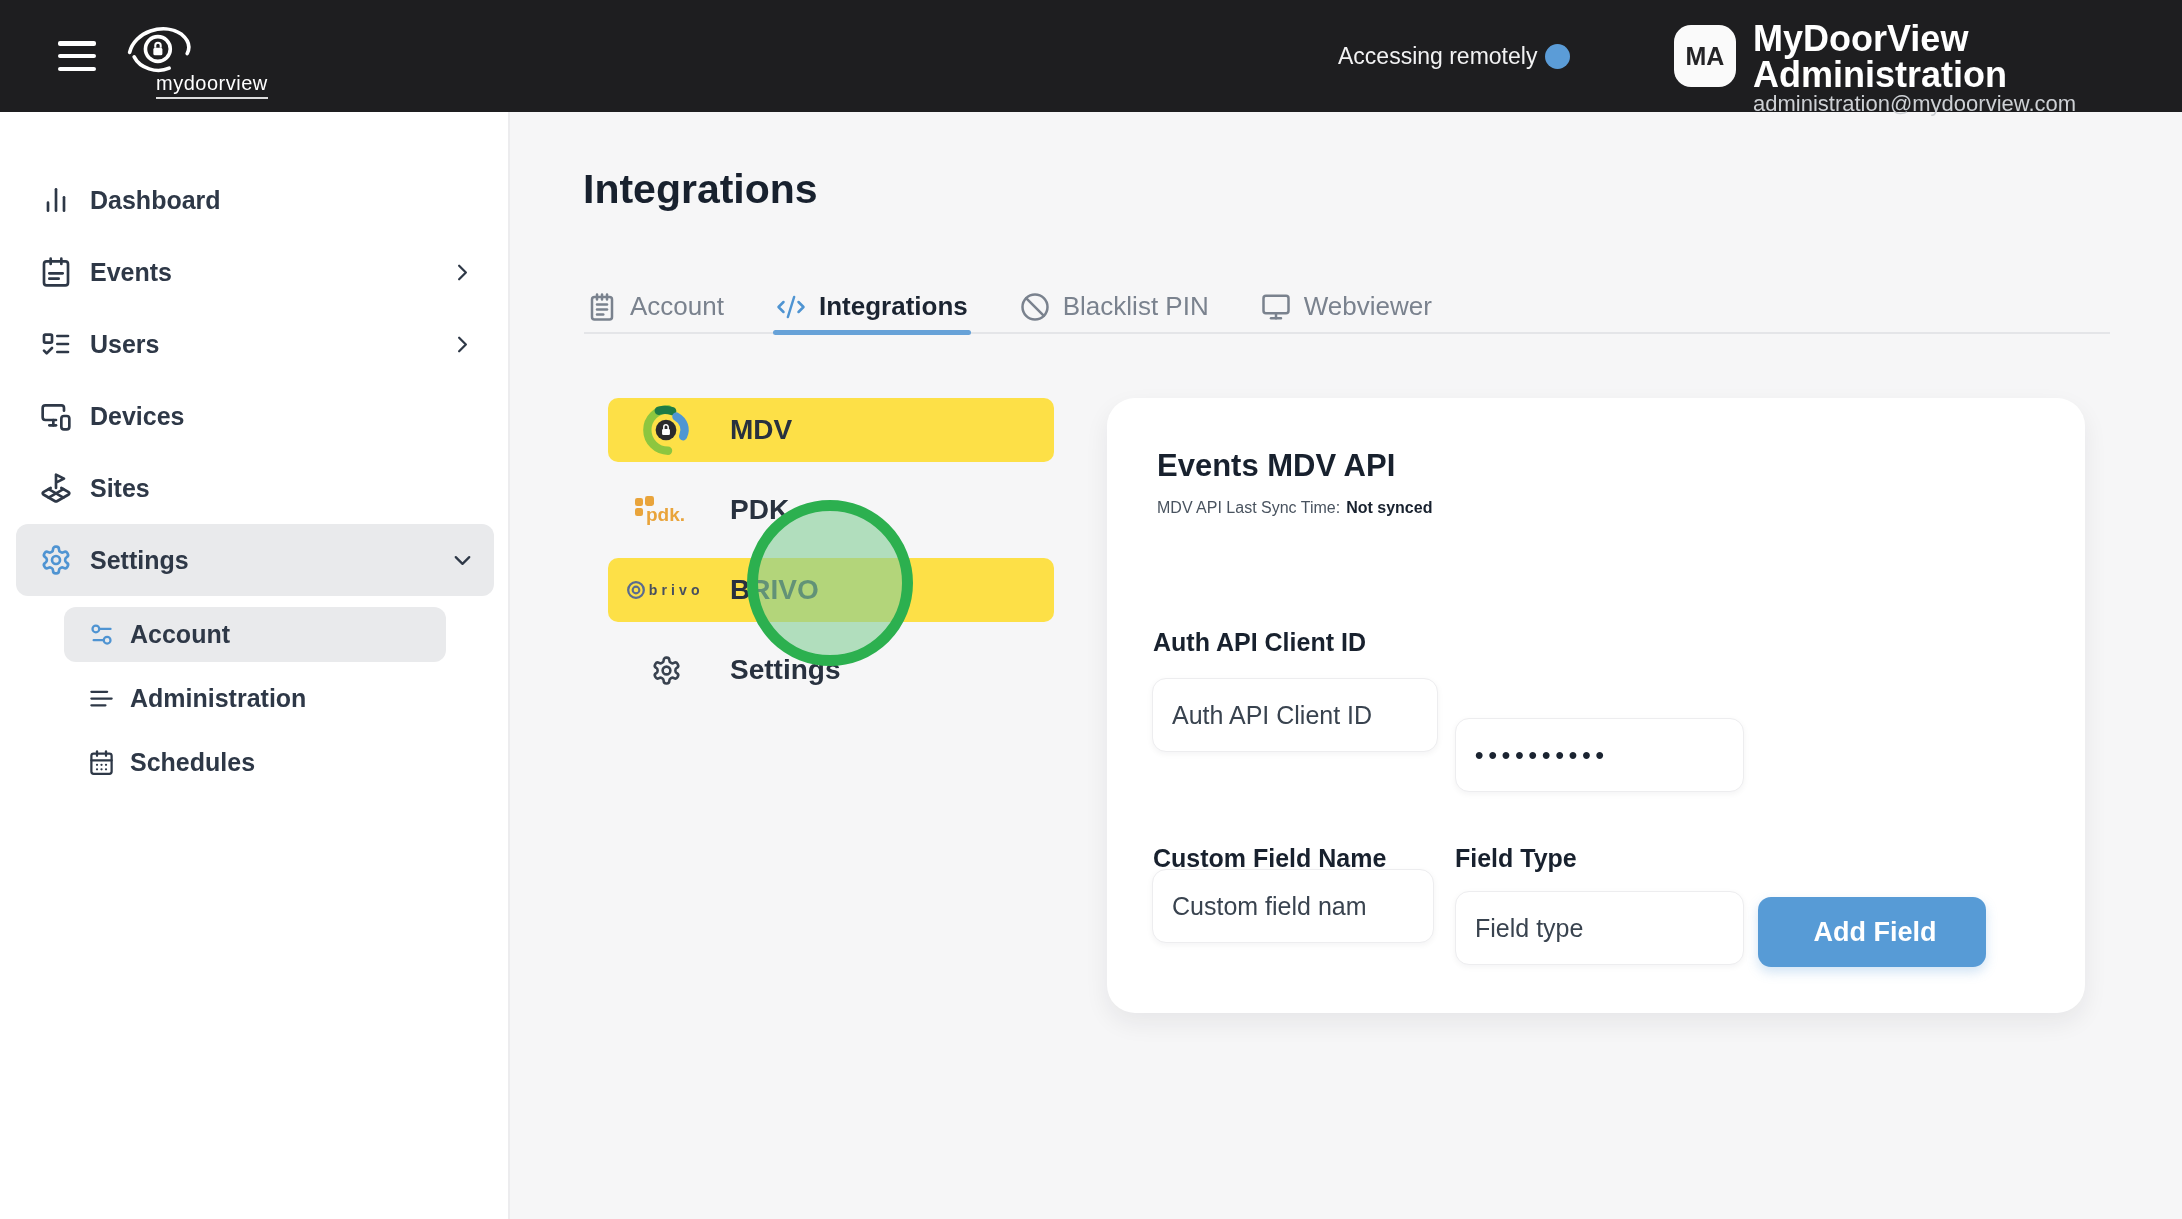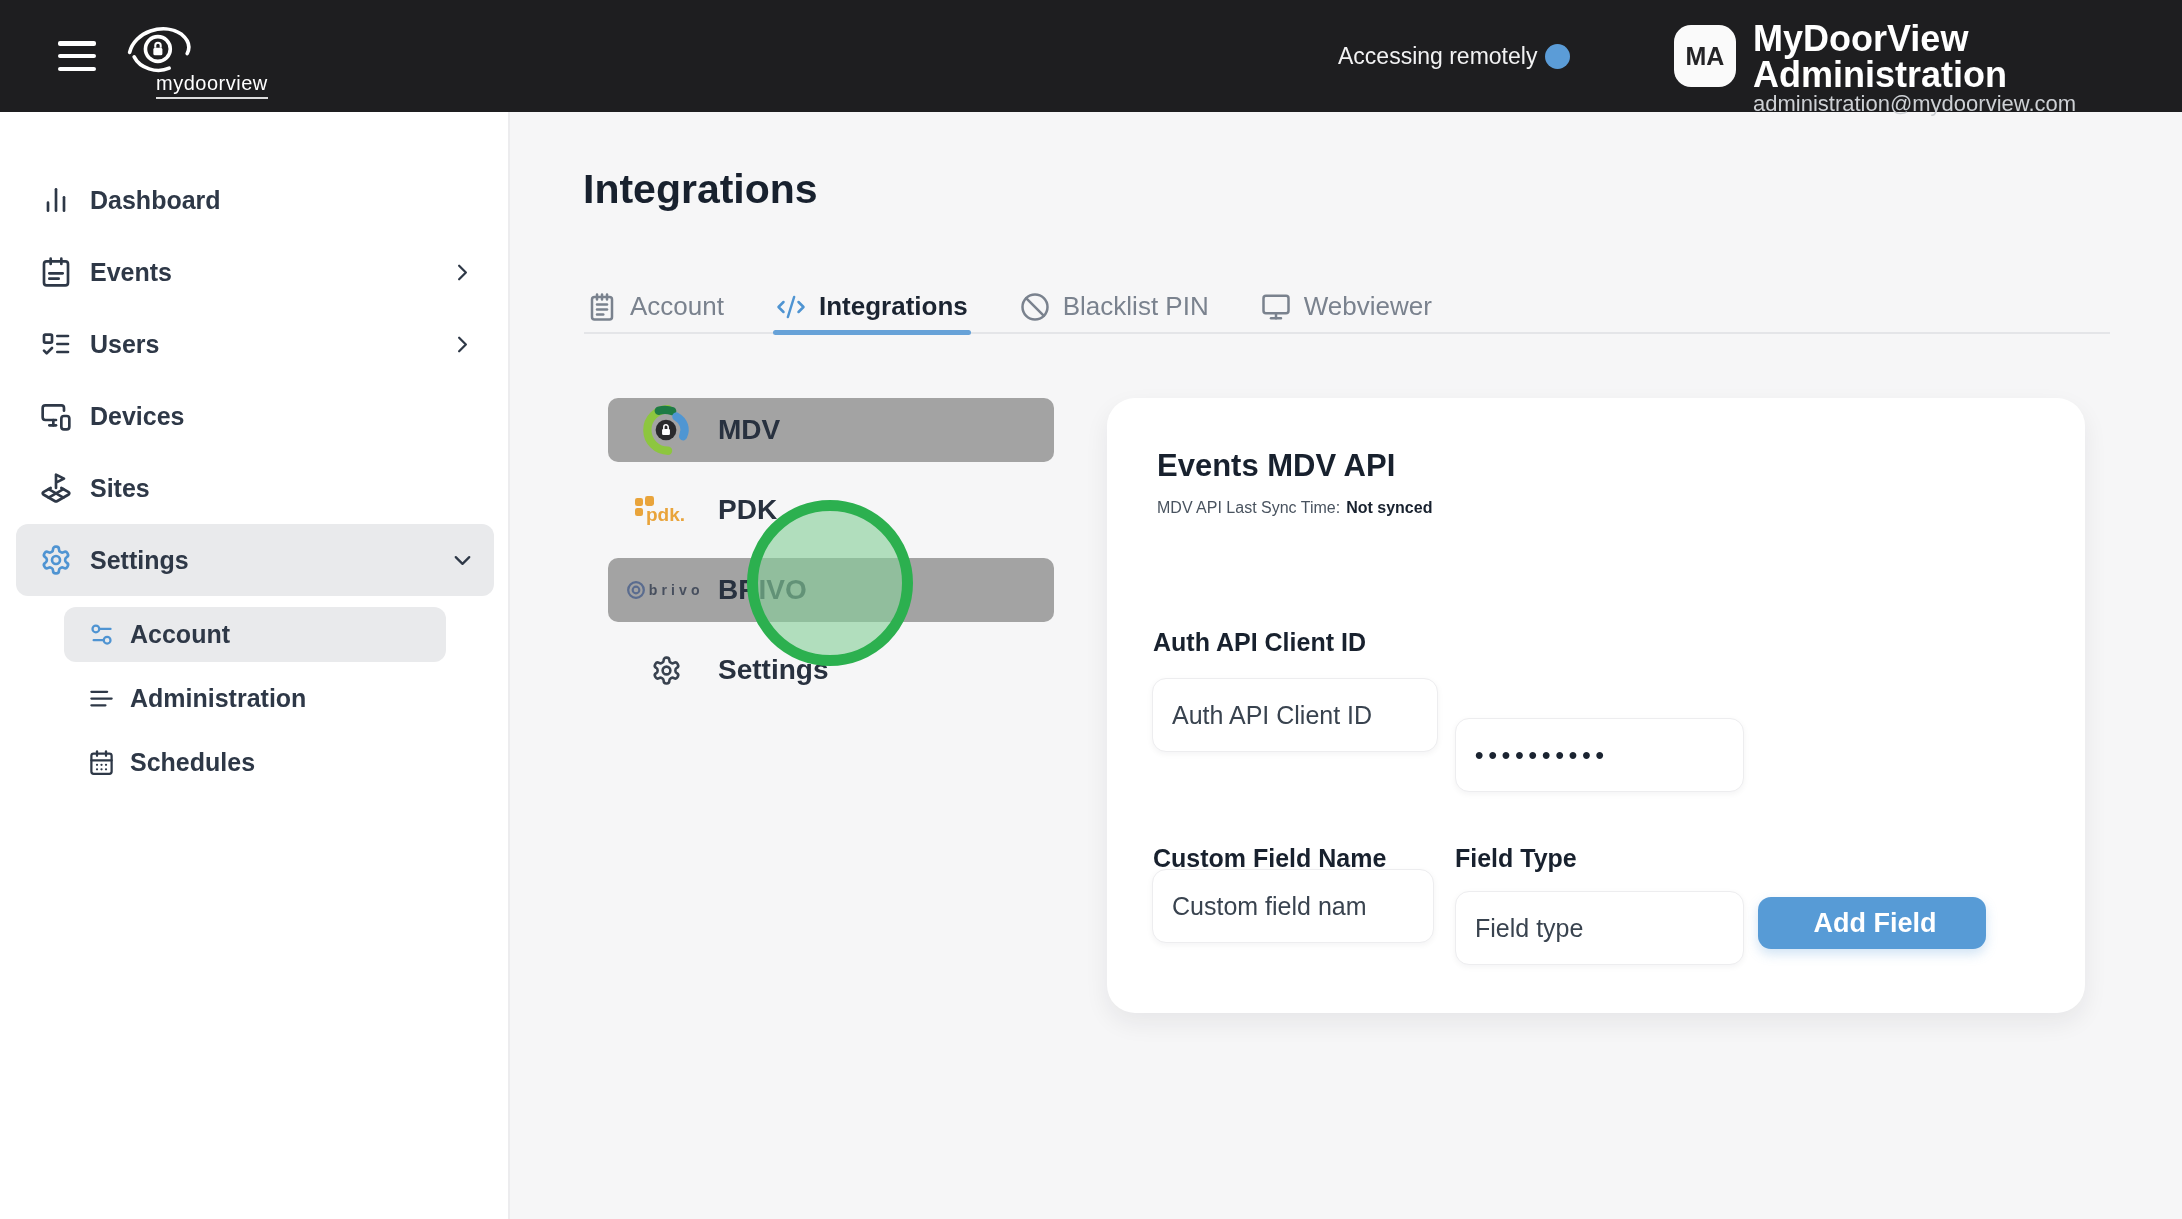--- a/index.html
+++ b/index.html
@@ -40,22 +40,22 @@
   .page-title{position:absolute;left:583px;top:166px;font-size:41px;font-weight:800;color:#18212e;}
   .tabs{position:absolute;left:584px;top:281px;width:1526px;height:51px;display:flex;gap:46px;border-bottom:2px solid #e4e5e8;}
   .tab{display:flex;align-items:center;gap:13px;font-size:26px;color:#7a828e;position:relative;padding:0 3px;cursor:pointer;}
   .ticon{width:30px;height:30px;color:#7a828e;flex:none;}
   .tab.active{color:#1b2431;font-weight:700;}
   .tab.active .ticon{color:#4f94d2;}
   .tab.active::after{content:"";position:absolute;left:0;right:0;bottom:-3px;height:5px;border-radius:3px;background:#67a2d8;}
 
   .int-list{position:absolute;left:608px;top:398px;width:446px;}
   .int-row{height:64px;margin-bottom:16px;border-radius:10px;display:flex;align-items:center;padding-left:14px;font-size:28px;font-weight:600;color:#28313f;cursor:pointer;box-sizing:border-box;}
-  .int-row.hl{background:#a3a3a3;}
-  .int-logo{width:88px;height:56px;display:flex;align-items:center;justify-content:center;margin-right:8px;color:#39424f;flex:none;}
+  .int-row.hl{background:#fde047;}
+  .int-logo{width:88px;height:56px;display:flex;align-items:center;justify-content:center;margin-right:20px;color:#39424f;flex:none;}
   .int-logo .gicon{width:31px;height:31px;}
 
   .click-circle{position:absolute;left:747px;top:500px;width:166px;height:166px;border-radius:50%;
     background:rgba(134,206,154,.62);border:11px solid #2cb04f;box-sizing:border-box;z-index:6;pointer-events:none;}
 
   
   .card{position:absolute;left:1107px;top:398px;width:978px;height:615px;background:#fff;border-radius:28px;
     box-shadow:0 10px 24px rgba(25,30,40,.07);}
   .panel-heading{position:absolute;left:50px;top:50px;font-size:31px;font-weight:800;color:#18212e;}
   .sync{position:absolute;left:50px;top:101px;font-size:16px;color:#49535f;}
@@ -66,21 +66,21 @@
     font-family:inherit;outline:none;}
   .input::placeholder{color:#39434f;opacity:1;}
   #inp-cid{left:45px;top:280px;width:286px;}
   #inp-secret{left:348px;top:320px;width:289px;letter-spacing:5px;font-weight:700;font-size:24px;color:#1b2431;}
   #inp-custom{left:45px;top:471px;width:282px;}
   #inp-ftype{left:348px;top:493px;width:289px;}
   #lbl-cid{left:46px;top:225px;}
   #lbl-secret{left:348px;top:225px;width:220px;}
   #lbl-custom{left:46px;top:441px;}
   #lbl-ftype{left:348px;top:441px;}
-  .add-btn{position:absolute;left:651px;top:499px;width:228px;height:52px;border:none;border-radius:13px;
+  .add-btn{position:absolute;left:651px;top:499px;width:228px;height:70px;border:none;border-radius:13px;
     background:#579bd6;color:#fff;font-size:27px;font-weight:600;font-family:inherit;cursor:pointer;
     box-shadow:0 5px 12px rgba(87,155,214,.28);padding-left:12px;}
 </style>
 </head>
 <body>
 
 <div id="app">
 
   <div class="topbar">
     <div class="hamburger">

